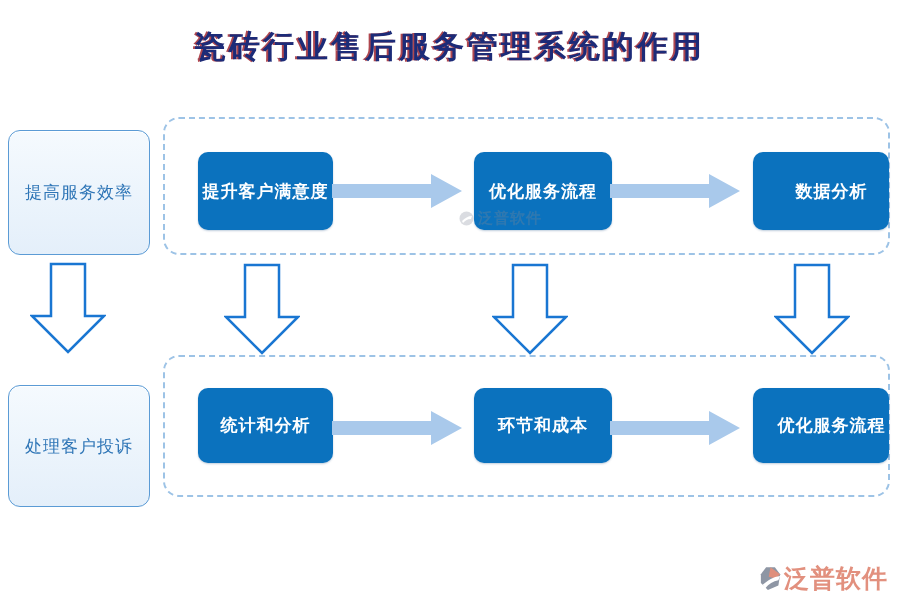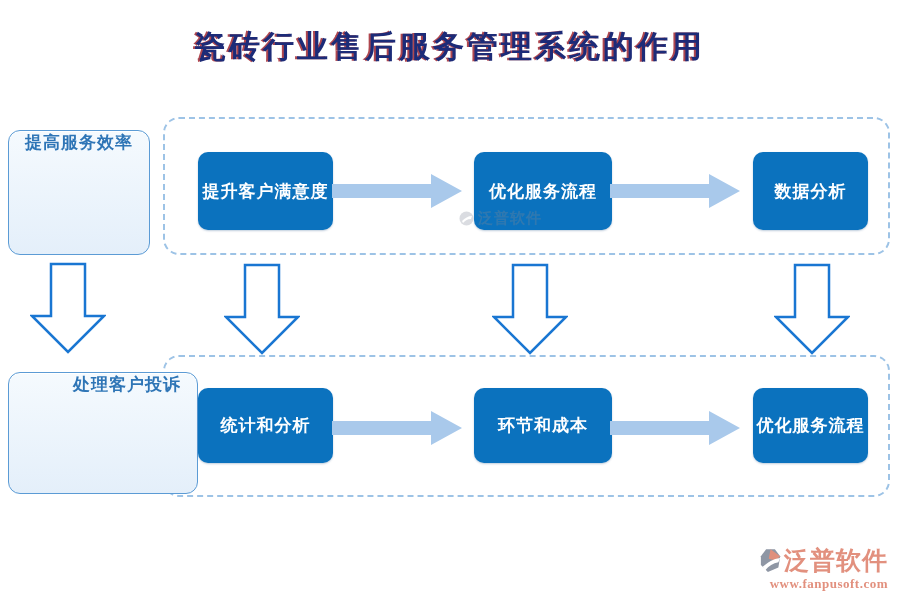--- a/index.html
+++ b/index.html
@@ -12,47 +12,47 @@
     position:absolute;left:0;top:26px;width:900px;text-align:center;
     font-family:"Liberation Serif","DejaVu Serif",serif;
     font-size:31px;font-weight:bold;letter-spacing:3px;
     color:#1c2b78;text-shadow:-2px 0 0 rgba(155,25,35,.8);
   }
   
   .side-box{
     position:absolute;left:8px;width:140px;
     border:1.5px solid #5b9bd5;border-radius:12px;
     background:linear-gradient(180deg,#f5fafe 0%,#e4effa 100%);
-    display:flex;align-items:flex-start;justify-content:center;
-    font-size:17px;font-weight:700;color:#2e75b6;letter-spacing:1px;
+    display:flex;align-items:center;justify-content:center;
+    font-size:17px;font-weight:400;color:#2e75b6;letter-spacing:1px;
     box-shadow:inset 0 1px 0 #ffffff;
   }
   .side-box.one{top:130px;height:123px;}
-  .side-box.two{top:372px;height:120px;padding-left:48px;}
+  .side-box.two{top:385px;height:120px;}
   
   .dash-zone{
     position:absolute;left:163px;width:727px;
     border:2px dashed #9dc3e6;border-radius:16px;
     box-sizing:border-box;background:transparent;
   }
   .dash-zone.top{top:117px;height:138px;}
   .dash-zone.bottom{top:355px;height:142px;}
   
   .node{
     position:absolute;height:78px;background:#0b72be;border-radius:10px;
     display:flex;align-items:center;justify-content:center;
     color:#ffffff;font-weight:bold;font-size:17px;letter-spacing:1px;
     box-shadow:0 1px 2px rgba(0,60,120,.25);
     margin-left:8px;
   }
   .r1{top:152px;}
   .r2{top:388px;height:75px;}
   .n1{left:190px;width:135px;}
   .n2{left:466px;width:138px;}
-  .n3{left:745px;width:115px;}
+  .n3{left:745px;width:115px;padding-left:21px;}
   
   .h-arrow{position:absolute;width:130px;height:40px;}
   .h-arrow.a1{left:332px;top:171px;}
   .h-arrow.a2{left:610px;top:171px;}
   .h-arrow.a3{left:332px;top:408px;}
   .h-arrow.a4{left:610px;top:408px;}
   .v-arrow{position:absolute;width:76px;height:92px;}
   .v-arrow.v0{left:30px;top:262px;}
   .v-arrow.v1{left:224px;top:263px;}
   .v-arrow.v2{left:492px;top:263px;}
@@ -146,14 +146,13 @@
 
 <div class="brand">
   <div class="brand-row">
     <svg width="21" height="27" viewBox="0 0 24 28">
       <polygon points="7,1 17,1 23,9 21,22 9,27 1,19 1,9" fill="#8e96a4"></polygon>
       <path d="M12 1 L23 9 L18 14 L10 12 Z" fill="#df8f7c"></path>
       <path d="M3 21 C9 16 15 12 23 11 L21 16 C15 17 10 20 6 25 Z" fill="#ffffff"></path>
     </svg>
     <span class="brand-name">泛普软件</span>
   </div>
-  <div class="brand-url">www.fanpusoft.com</div>
 </div>
 
 </body></html>

